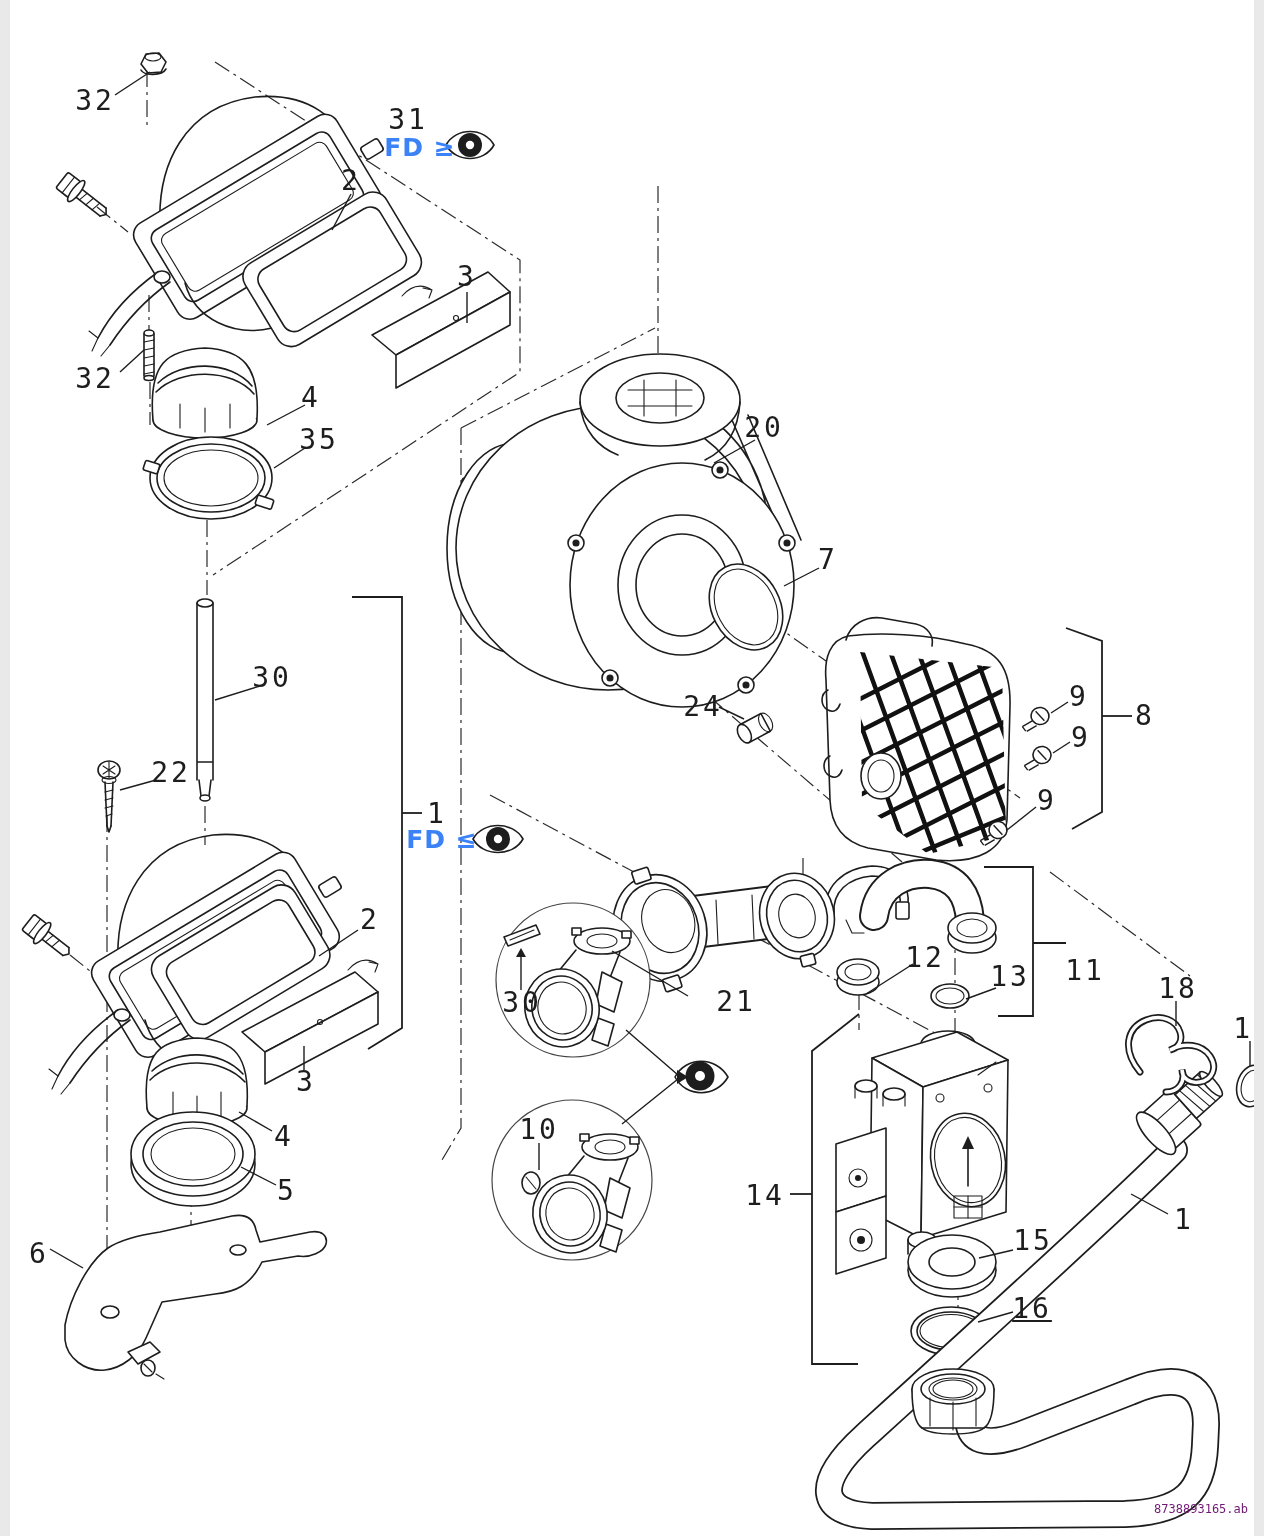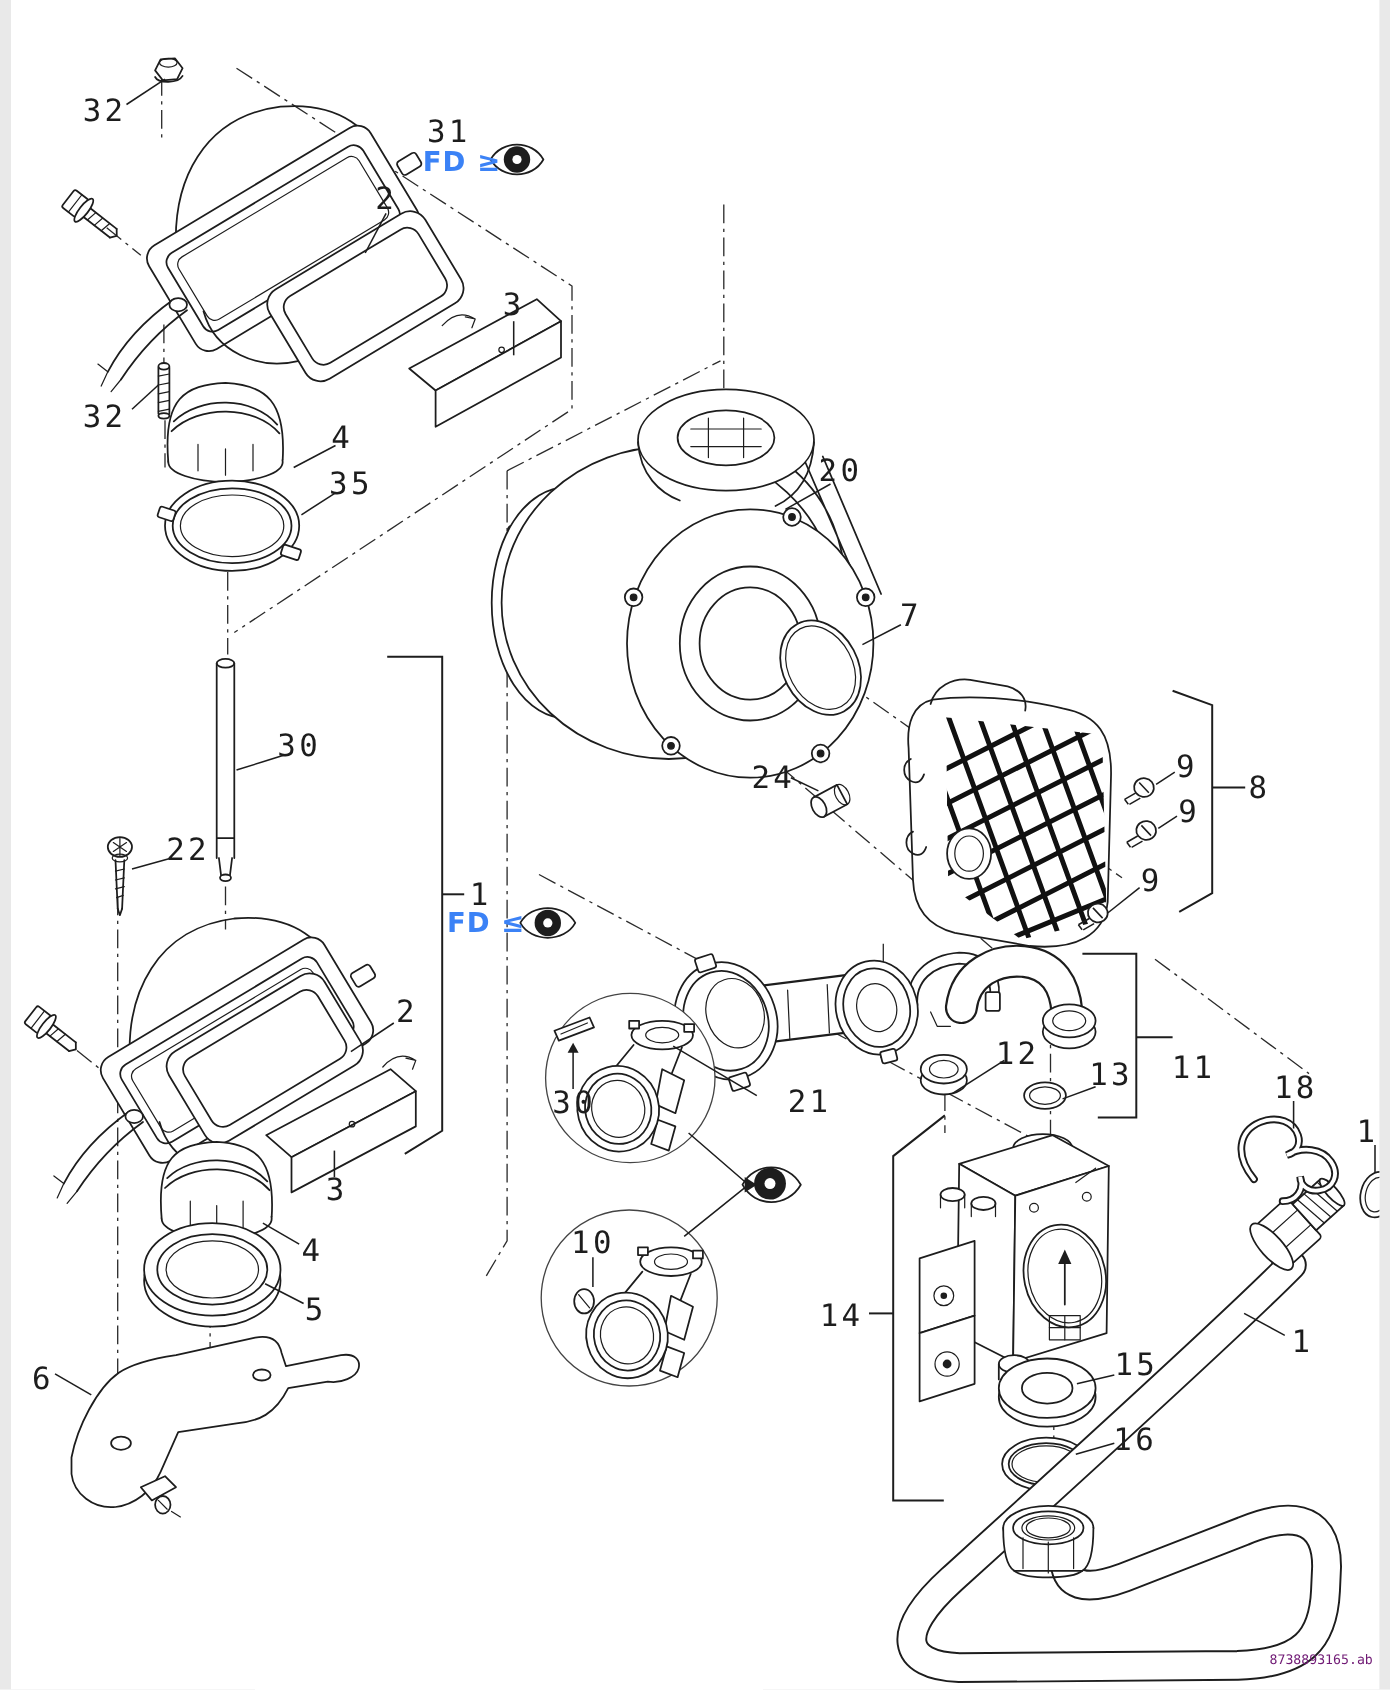--- a/index.html
+++ b/index.html
@@ -500,21 +500,21 @@
       <div class="callout" style="left: 277px; top: 1191px;">5</div>
       <div class="callout" style="left: 29px; top: 1254px;">6</div>
       <div class="callout" style="left: 512px; top: 1003px;">30</div>
       <div class="callout" style="left: 690px; top: 1002px; margin-left: 36px;">21</div>
       <div class="callout" style="left: 529px; top: 1130px;">10</div>
       <div class="callout" style="left: 915px; top: 958px;">12</div>
       <div class="callout" style="left: 1000px; top: 977px;">13</div>
       <div class="callout" style="left: 1075px; top: 947px; margin-top: 24px;">11</div>
       <div class="callout" style="left: 755px; top: 1196px;">14</div>
       <div class="callout" style="left: 1023px; top: 1241px;">15</div>
-      <div class="callout" style="left: 1022px; top: 1309px;">16</div>
+      <div class="callout" style="left: 1022px; top: 1309px; text-decoration: underline;">16</div>
       <div class="callout" style="left: 1174px; top: 1220px;">1</div>
       <div class="callout" style="left: 1168px; top: 989px;">18</div>
       <div class="callout" style="left: 1243px; top: 1029px;">19</div>
     </div>
 
 <div class="fd" style="left:410px;top:147px">FD ≥</div>
 <div class="fd" style="left:432px;top:839px">FD ≤</div>
 
 <div class="docnum">8738893165.ab</div>
 

